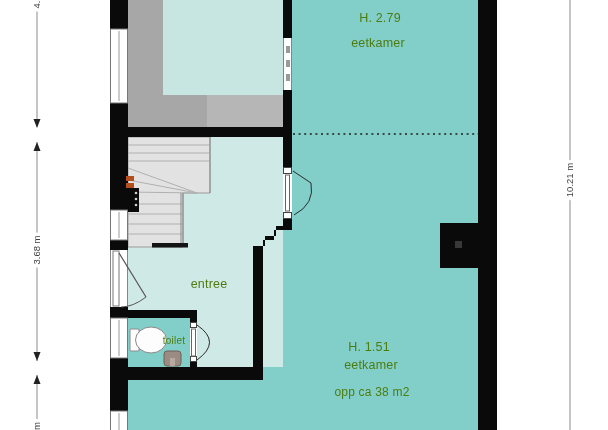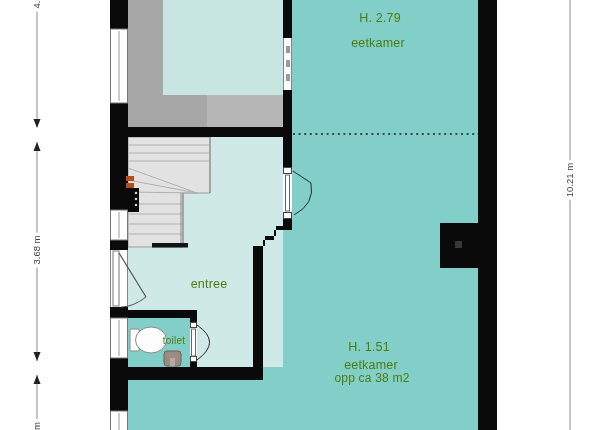--- a/index.html
+++ b/index.html
@@ -149,20 +149,20 @@
 
   <div class="lbl" style="left:380px;top:18px">H. 2.79</div>
   <div class="lbl" style="left:378px;top:43px">eetkamer</div>
 
   <div class="lbl" style="left:209px;top:284px">entree</div>
 
   <div class="lbl" style="left:174px;top:341px;font-size:10px">toilet</div>
 
   <div class="lbl" style="left:369px;top:347px">H. 1.51</div>
   <div class="lbl" style="left:371px;top:365px">eetkamer</div>
-  <div class="lbl" style="left:372px;top:378px;font-size:12px">opp ca 38 m2</div>
+  <div class="lbl" style="left:372px;top:392px;font-size:12px">opp ca 38 m2</div>
 
   <div class="dim" style="left:37px;top:-6px">4.32 m</div>
   <div class="dim" style="left:37px;top:250px">3.68 m</div>
   <div class="dim" style="left:37px;top:426px">m</div>
   <div class="dim" style="left:570px;top:180px">10.21 m</div>
 
 </div>
 
 </body></html>

